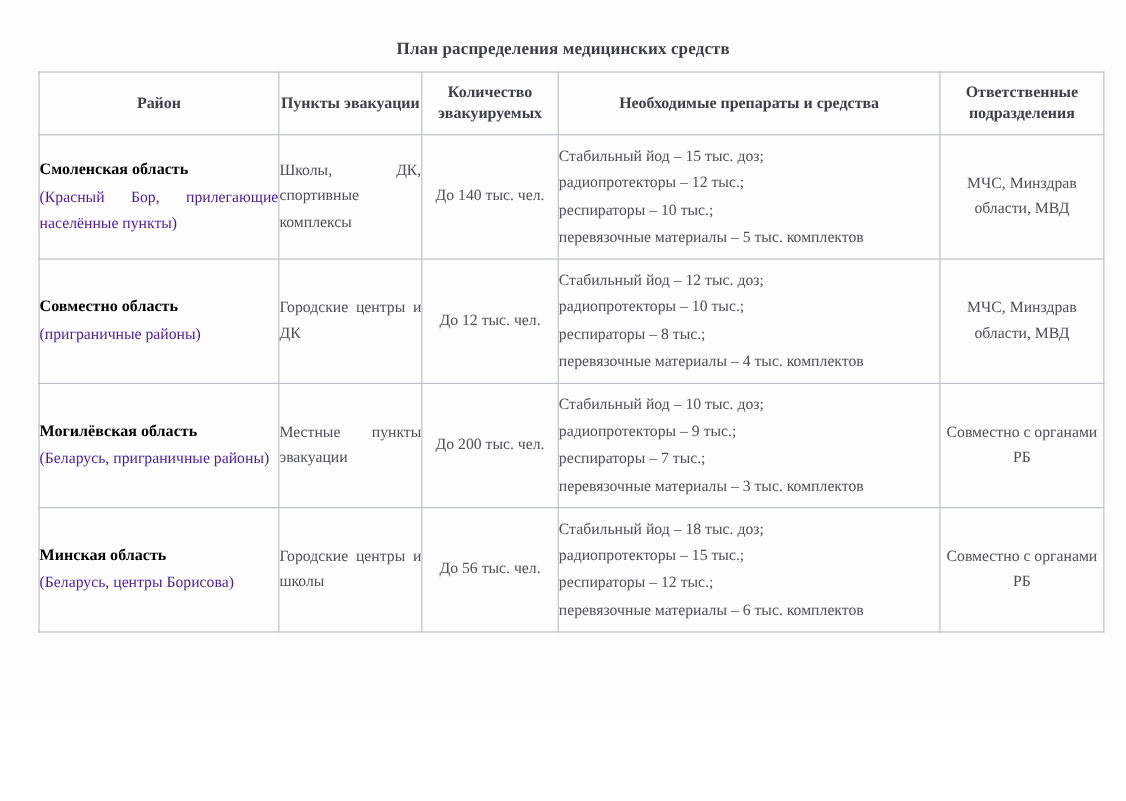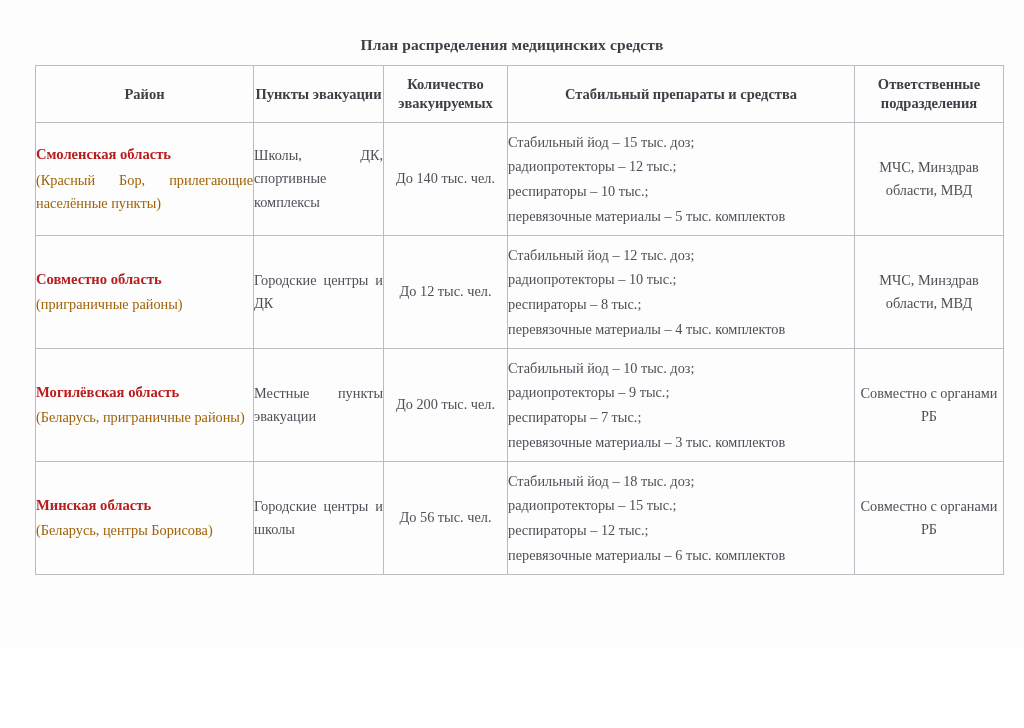--- a/index.html
+++ b/index.html
@@ -72,31 +72,31 @@
   td.col-resp   { width: 148px; }
 
   th.col-region { width: 217px; }
   th.col-points { width: 129px; }
   th.col-count  { width: 123px; }
   th.col-meds   { width: 346px; }
   th.col-resp   { width: 148px; }
 
   .region-name {
     font-weight: bold;
-    color: #b91c1c;
+    color: #000000;
     display: block;
     margin-bottom: 2px;
     font-size: 14.6px;
   }
   .region-sub {
     display: block;
     text-align: justify;
     text-align-last: left;
     font-size: 14.3px;
-    color: #a16207;
+    color: #4c1d95;
   }
   .points-text {
     display: block;
     text-align: justify;
     text-align-last: left;
     font-size: 14.3px;
   }
   .count-text {
     display: block;
     font-size: 14.3px;
@@ -122,21 +122,21 @@
 <div class="page">
 
   <div class="doc-title">План распределения медицинских средств</div>
 
   <table class="plan">
     <thead>
       <tr>
         <th class="col-region cell-pad">Район</th>
         <th class="col-points cell-pad">Пункты эвакуации</th>
         <th class="col-count cell-pad">Количество эвакуируемых</th>
-        <th class="col-meds cell-pad">Стабильный препараты и средства</th>
+        <th class="col-meds cell-pad">Необходимые препараты и средства</th>
         <th class="col-resp cell-pad">Ответственные подразделения</th>
       </tr>
     </thead>
     <tbody>
 
       <tr>
         <td class="col-region cell-pad">
           <span class="region-name">Смоленская область</span>
           <span class="region-sub">(Красный Бор, прилегающие населённые пункты)</span>
         </td>

